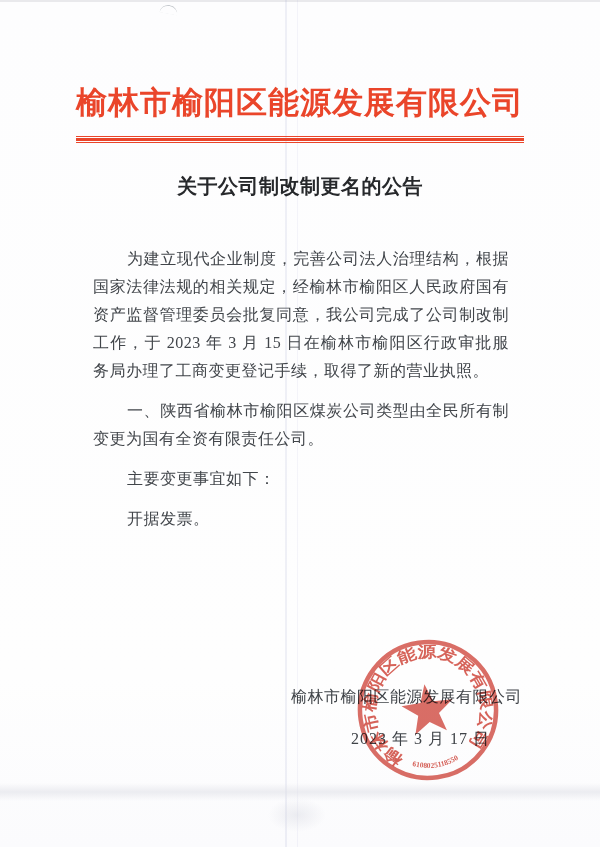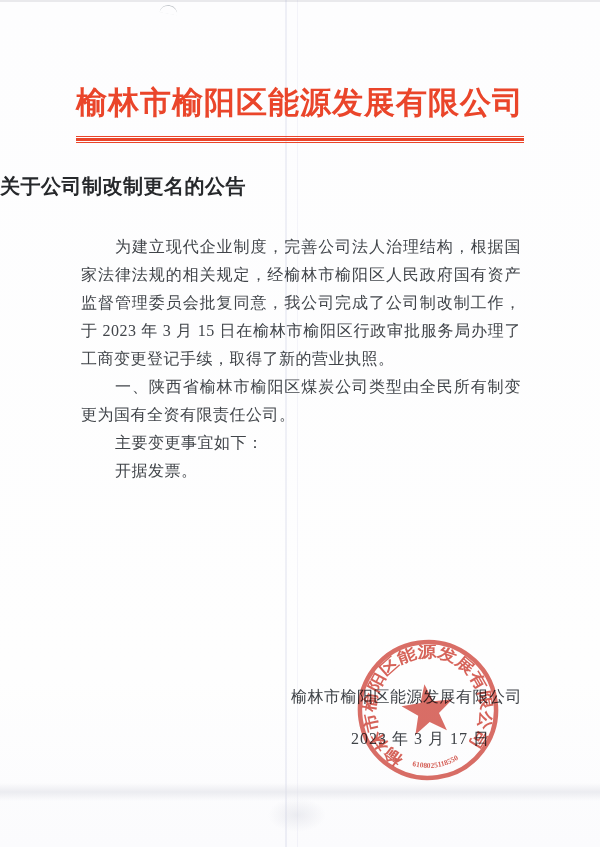--- a/index.html
+++ b/index.html
@@ -30,30 +30,30 @@
     color:#ea452a;white-space:nowrap;
   }
   .rule{
     position:absolute;top:136px;left:76px;width:448px;height:7px;
     background:linear-gradient(
       #ea452a 0 1.5px, rgba(0,0,0,0) 1.5px 2.3px,
       #ea452a 2.3px 5px, rgba(0,0,0,0) 5px 5.7px,
       #ea452a 5.7px 7px);
   }
   .doc-title{
-    position:absolute;top:173px;left:0;right:0;
+    position:absolute;top:173px;left:0;right:0;text-align:center;
     font-size:20px;font-weight:bold;letter-spacing:0.5px;color:#26282b;
   }
   
   .body-text{
     position:absolute;top:233px;left:81px;width:440px;z-index:2;
     font-size:16px;line-height:28px;letter-spacing:0.5px;
     color:#41454a;text-align:justify;text-justify:inter-character;
   }
-  .body-text p{margin:0;text-indent:34px;}
+  .body-text p{margin:12px;text-indent:34px;}
   
   .sign-company{
     position:absolute;top:687px;left:0;right:78px;text-align:right;z-index:2;
     font-size:16px;letter-spacing:0.5px;color:#3f4348;white-space:nowrap;
   }
   .sign-date{
     position:absolute;top:729px;left:0;right:110px;text-align:right;z-index:2;
     font-size:16px;letter-spacing:1px;color:#3f4348;white-space:nowrap;
   }
   

